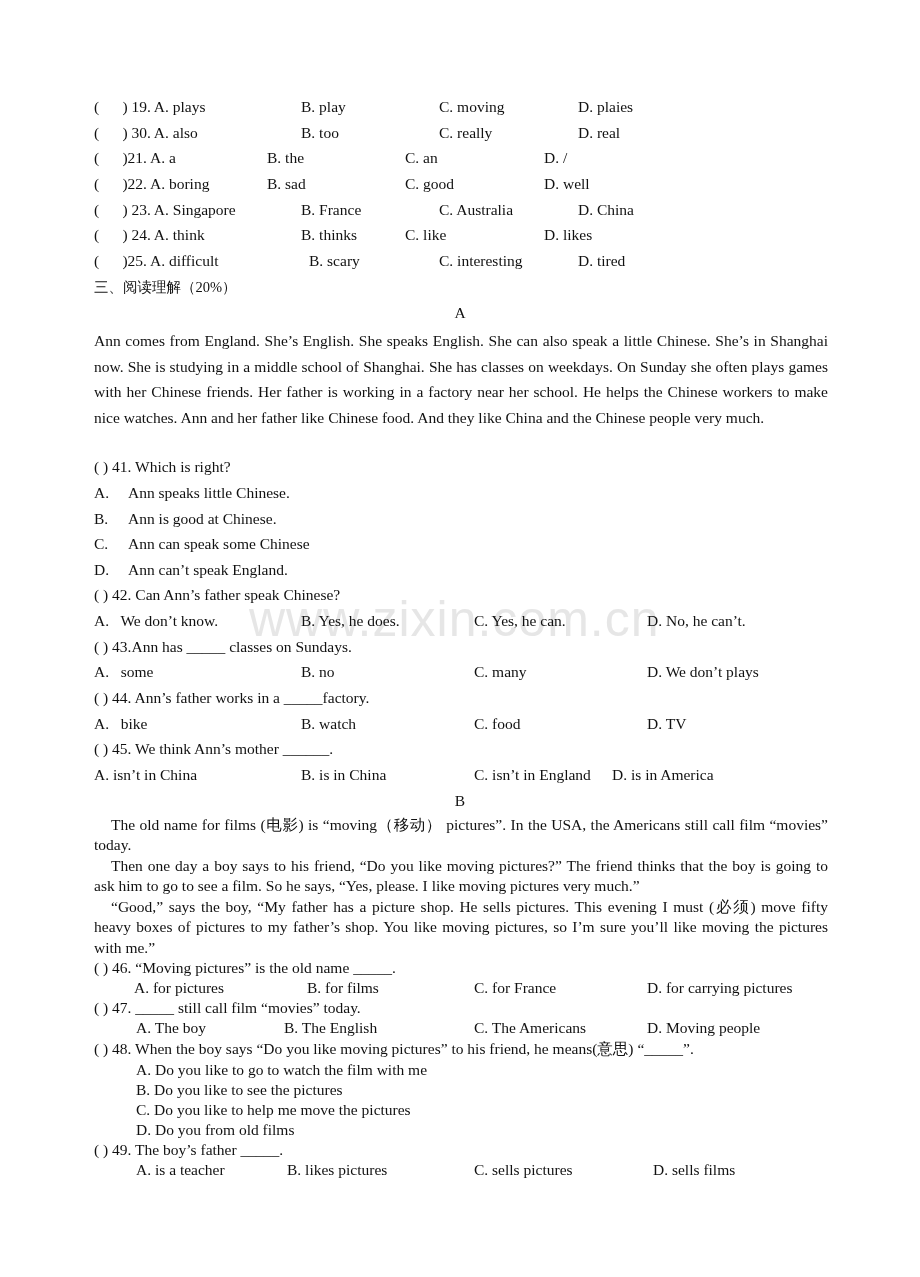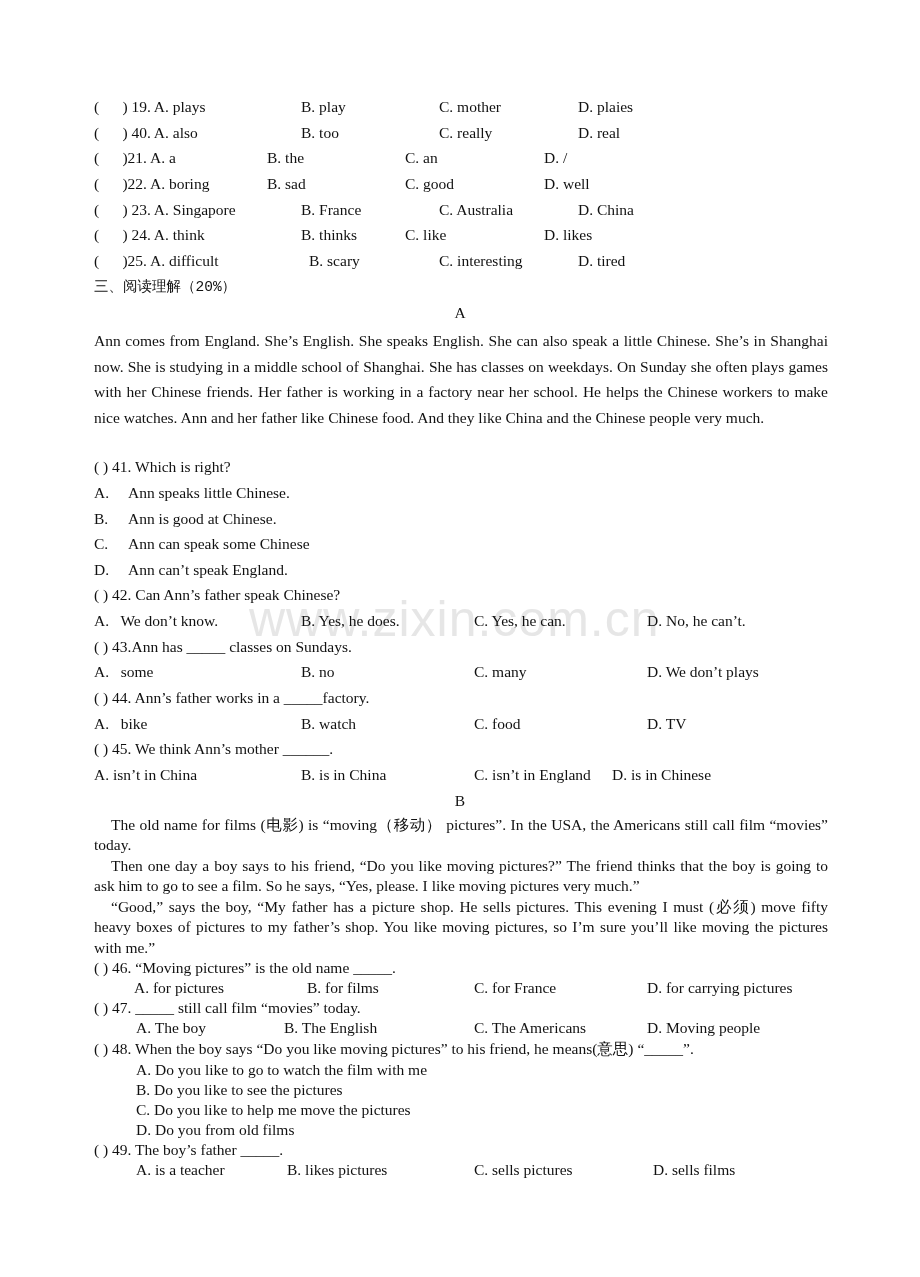--- a/index.html
+++ b/index.html
@@ -24,25 +24,25 @@
   }
   .paren { display: inline-block; width: 34px; }
 </style>
 </head>
 <body>
 
 <div>
   <div class="line" style="top:97px">
     <span style="white-space:pre">(      ) 19. A. plays</span>
     <span class="col" style="left:207px">B. play</span>
-    <span class="col" style="left:345px">C. mother</span>
+    <span class="col" style="left:345px">C. moving</span>
     <span class="col" style="left:484px">D. plaies</span>
   </div>
   <div class="line" style="top:123px">
-    <span style="white-space:pre">(      ) 40. A. also</span>
+    <span style="white-space:pre">(      ) 30. A. also</span>
     <span class="col" style="left:207px">B. too</span>
     <span class="col" style="left:345px">C. really</span>
     <span class="col" style="left:484px">D. real</span>
   </div>
   <div class="line" style="top:148px">
     <span style="white-space:pre">(      )21. A. a</span>
     <span class="col" style="left:173px">B. the</span>
     <span class="col" style="left:311px">C. an</span>
     <span class="col" style="left:450px">D. /</span>
   </div>
@@ -65,21 +65,21 @@
     <span class="col" style="left:450px">D. likes</span>
   </div>
   <div class="line" style="top:251px">
     <span style="white-space:pre">(      )25. A. difficult</span>
     <span class="col" style="left:215px">B. scary</span>
     <span class="col" style="left:345px">C. interesting</span>
     <span class="col" style="left:484px">D. tired</span>
   </div>
 </div>
 
-<div class="line" style="top:277px; font-family:Liberation Mono, monospace; font-size:14.5px;">三、阅读理解（20%）</div>
+<div class="line" style="top:277px; font-family:Liberation Serif, serif; font-size:14.5px;">三、阅读理解（20%）</div>
 
 <div class="centered" style="top:303px; line-height:20px;">A</div>
 <div class="para" style="top:328px; line-height:25.6px;">Ann comes from England. She’s English. She speaks English. She can also speak a little Chinese. She’s in Shanghai now. She is studying in a middle school of Shanghai. She has classes on weekdays. On Sunday she often plays games with her Chinese friends. Her father is working in a factory near her school. He helps the Chinese workers to make nice watches. Ann and her father like Chinese food. And they like China and the Chinese people very much.</div>
 
 <div class="line" style="top:457px">(      ) 41. Which is right?</div>
 <div class="line" style="top:483px">
   <span class="paren">A.</span><span>Ann speaks little Chinese.</span>
 </div>
 <div class="line" style="top:509px">
   <span class="paren">B.</span><span>Ann is good at Chinese.</span>
@@ -115,21 +115,21 @@
   <span class="col" style="left:207px">B. watch</span>
   <span class="col" style="left:380px">C. food</span>
   <span class="col" style="left:553px">D. TV</span>
 </div>
 
 <div class="line" style="top:739px">(      ) 45. We think Ann’s mother ______.</div>
 <div class="line" style="top:765px">
   <span>A. isn’t in China</span>
   <span class="col" style="left:207px">B. is in China</span>
   <span class="col" style="left:380px">C. isn’t in England</span>
-  <span class="col" style="left:518px">D. is in Chinese</span>
+  <span class="col" style="left:518px">D. is in America</span>
 </div>
 
 <div class="centered" style="top:791px; line-height:20px;">B</div>
 <div class="para" style="top:815px; line-height:20.3px; text-indent:17px;">The old name for films (电影) is “moving（移动） pictures”. In the USA, the Americans still call film “movies” today.</div>
 <div class="para" style="top:856px; line-height:20.3px; text-indent:17px;">Then one day a boy says to his friend, “Do you like moving pictures?” The friend thinks that the boy is going to ask him to go to see a film. So he says, “Yes, please. I like moving pictures very much.”</div>
 <div class="para" style="top:897px; line-height:20.3px; text-indent:17px;">“Good,” says the boy, “My father has a picture shop. He sells pictures. This evening I must (必须) move fifty heavy boxes of pictures to my father’s shop. You like moving pictures, so I’m sure you’ll like moving the pictures with me.”</div>
 
 <div class="line" style="top:958px">(      ) 46. “Moving pictures” is the old name _____.</div>
 <div class="line" style="top:978px">
   <span class="col" style="left:40px">A. for pictures</span>

